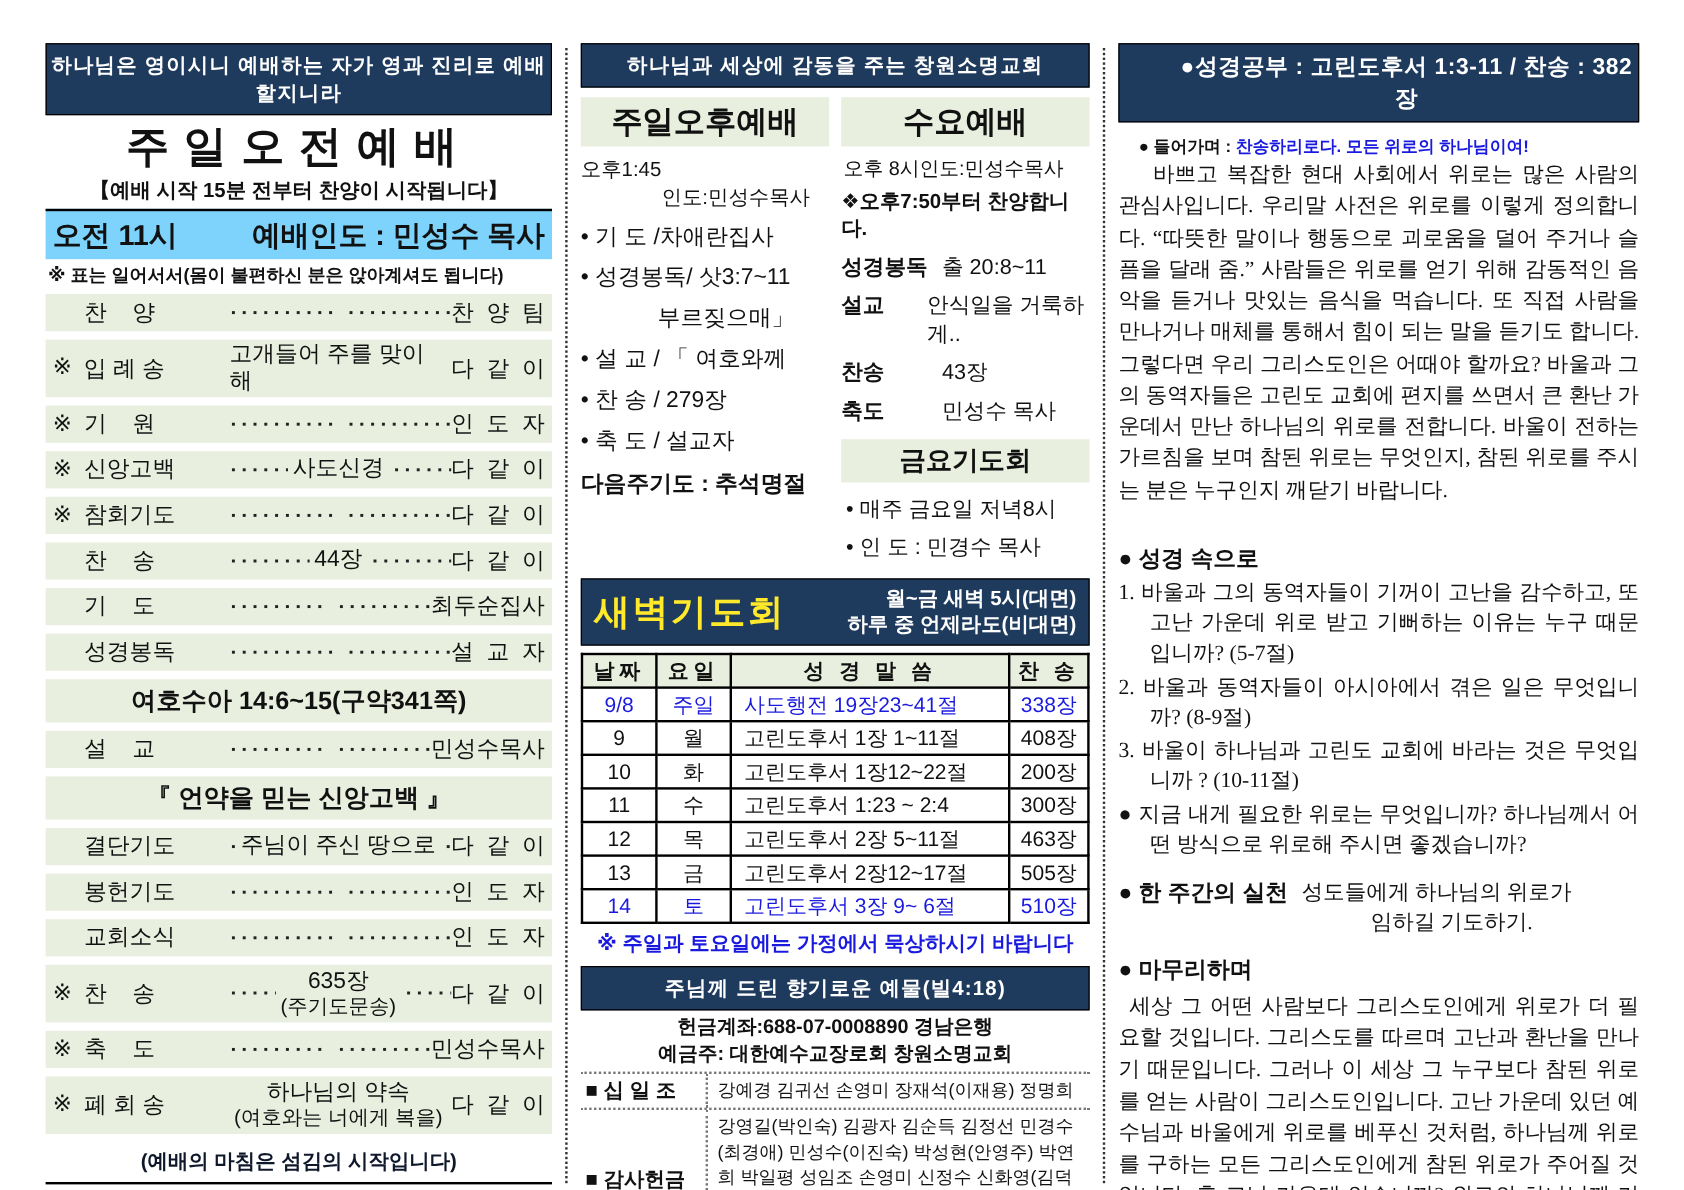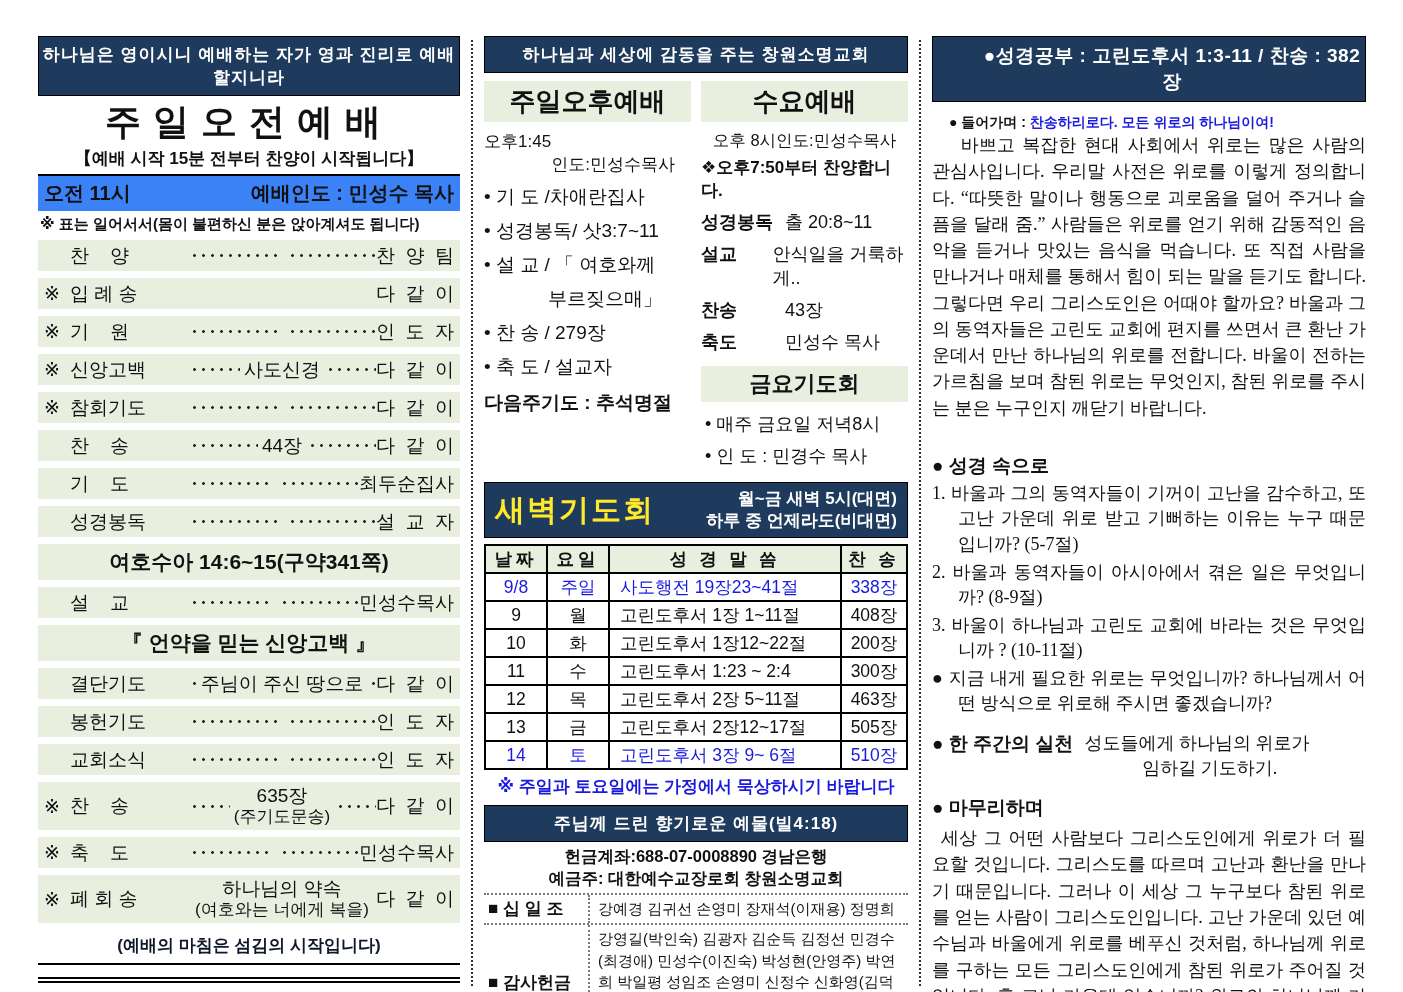--- a/index.html
+++ b/index.html
@@ -11,22 +11,22 @@
   .col-left { width:422px; }
   .col-mid { width:424px; }
   .col-right { width:434px; }
 
   .navy-bar { background:#1e3a5c; color:#fff; font-weight:bold; text-align:center;
     padding:6px 2px; font-size:17px; border:1px solid #000; letter-spacing:1px; }
 
   
   .main-title { font-size:36px; font-weight:800; text-align:center; letter-spacing:12px; margin-top:2px; }
   .subtitle { font-size:17px; font-weight:bold; text-align:center; margin:0 0 4px; }
-  .time-row { border-top:2px solid #000; background:#3b82f6; display:flex; justify-content:space-between;
-    font-size:20px; font-weight:bold; padding:4px 6px; }
+  .time-row { border-top:2px solid #000; background:#7dd3fc; display:flex; justify-content:space-between;
+    font-size:24px; font-weight:bold; padding:4px 6px; }
   .stand-note { font-size:15px; font-weight:bold; padding:4px 2px 6px; }
   .wrow { margin-bottom:7px; }
   .wrow-heading { display:none; }
   .wrow.heading .wrow-heading { display:flex; align-items:center; justify-content:center;
     background:#e9efdf; min-height:36px; font-size:21px; font-weight:bold; }
   .wrow-main { background:#e9efdf; min-height:31px; display:flex; align-items:center;
     font-size:19px; padding:2px 6px; }
   .wrow.twoline .wrow-main { min-height:48px; }
   .marker { width:26px; white-space:pre; }
   .rlabel { width:118px; white-space:pre; }
@@ -44,21 +44,21 @@
   
   .two-cols { display:flex; gap:10px; margin-top:8px; }
   .subcol { flex:1; display:flex; flex-direction:column; }
   .green-head { background:#e9efdf; text-align:center; font-weight:bold; font-size:26px; padding:3px 0; margin-bottom:6px; }
   .green-head.small { font-size:22px; margin-top:8px; }
   .aft-time { font-size:17px; margin-top:2px; }
   .aft-leader { font-size:17px; text-align:right; padding-right:16px; margin-bottom:4px; }
   .aft-item { font-size:19px; padding:4px 0; }
   .aft-item.indent { padding-left:64px; }
   .aft-next { font-size:19px; font-weight:bold; margin-top:6px; }
-  .wed-time-row { display:flex; justify-content:center; font-size:16.5px; padding:2px 2px 4px; }
+  .wed-time-row { display:flex; justify-content:flex-start; font-size:16.5px; padding:2px 2px 4px; }
   .wed-praise { font-size:17px; font-weight:bold; margin-bottom:4px; }
   .wed-row { font-size:18px; padding:4px 0; display:flex; }
   .wed-label { font-weight:bold; width:84px; }
   .fri-item { font-size:18px; padding:4px 0 4px 4px; }
   .dawn-banner { background:#1e3a5c; border:1px solid #000; display:flex; align-items:center;
     justify-content:space-between; padding:5px 10px; margin-top:10px; }
   .dawn-title { color:#ffe92a; font-size:30px; font-weight:800; letter-spacing:2px; }
   .dawn-sched { color:#fff; font-weight:bold; font-size:17px; text-align:right; line-height:1.3; }
   .dawn-table { width:100%; border-collapse:collapse; border:2px solid #000; margin-top:6px; }
   .dawn-table th, .dawn-table td { border:2px solid #000; font-size:17.5px; padding:1px 4px; text-align:center; height:24px; }
@@ -123,20 +123,24 @@
             <span class="rright">찬  양  팀</span>
           </div>
         </div>
 
         <div class="wrow nodots">
 
           <div class="wrow-main">
             <span class="marker">※</span>
             <span class="rlabel">입 례 송</span>
             <span class="leader"></span>
+            <span class="centerbox">
+              <span>고개들어 주를 맞이해</span>
+
+            </span>
             <span class="leader"></span>
             <span class="rright">다  같  이</span>
           </div>
         </div>
 
         <div class="wrow">
 
           <div class="wrow-main">
             <span class="marker">※</span>
             <span class="rlabel">기    원</span>
@@ -357,23 +361,23 @@
     <div class="two-cols">
       <div class="subcol">
         <div class="green-head">주일오후예배</div>
         <div class="aft-time">오후1:45</div>
         <div class="aft-leader">인도:민성수목사</div>
 
           <div class="aft-item">• 기 도 /차애란집사</div>
 
           <div class="aft-item">• 성경봉독/ 삿3:7~11</div>
 
+          <div class="aft-item indent">부르짖으매」</div>
+
           <div class="aft-item">• 설 교 / 「 여호와께</div>
-
-          <div class="aft-item indent">부르짖으매」</div>
 
           <div class="aft-item">• 찬 송 / 279장</div>
 
           <div class="aft-item">• 축 도 / 설교자</div>
 
         <div class="aft-next">다음주기도 : 추석명절</div>
       </div>
 
       <div class="subcol">
         <div class="green-head">수요예배</div>

